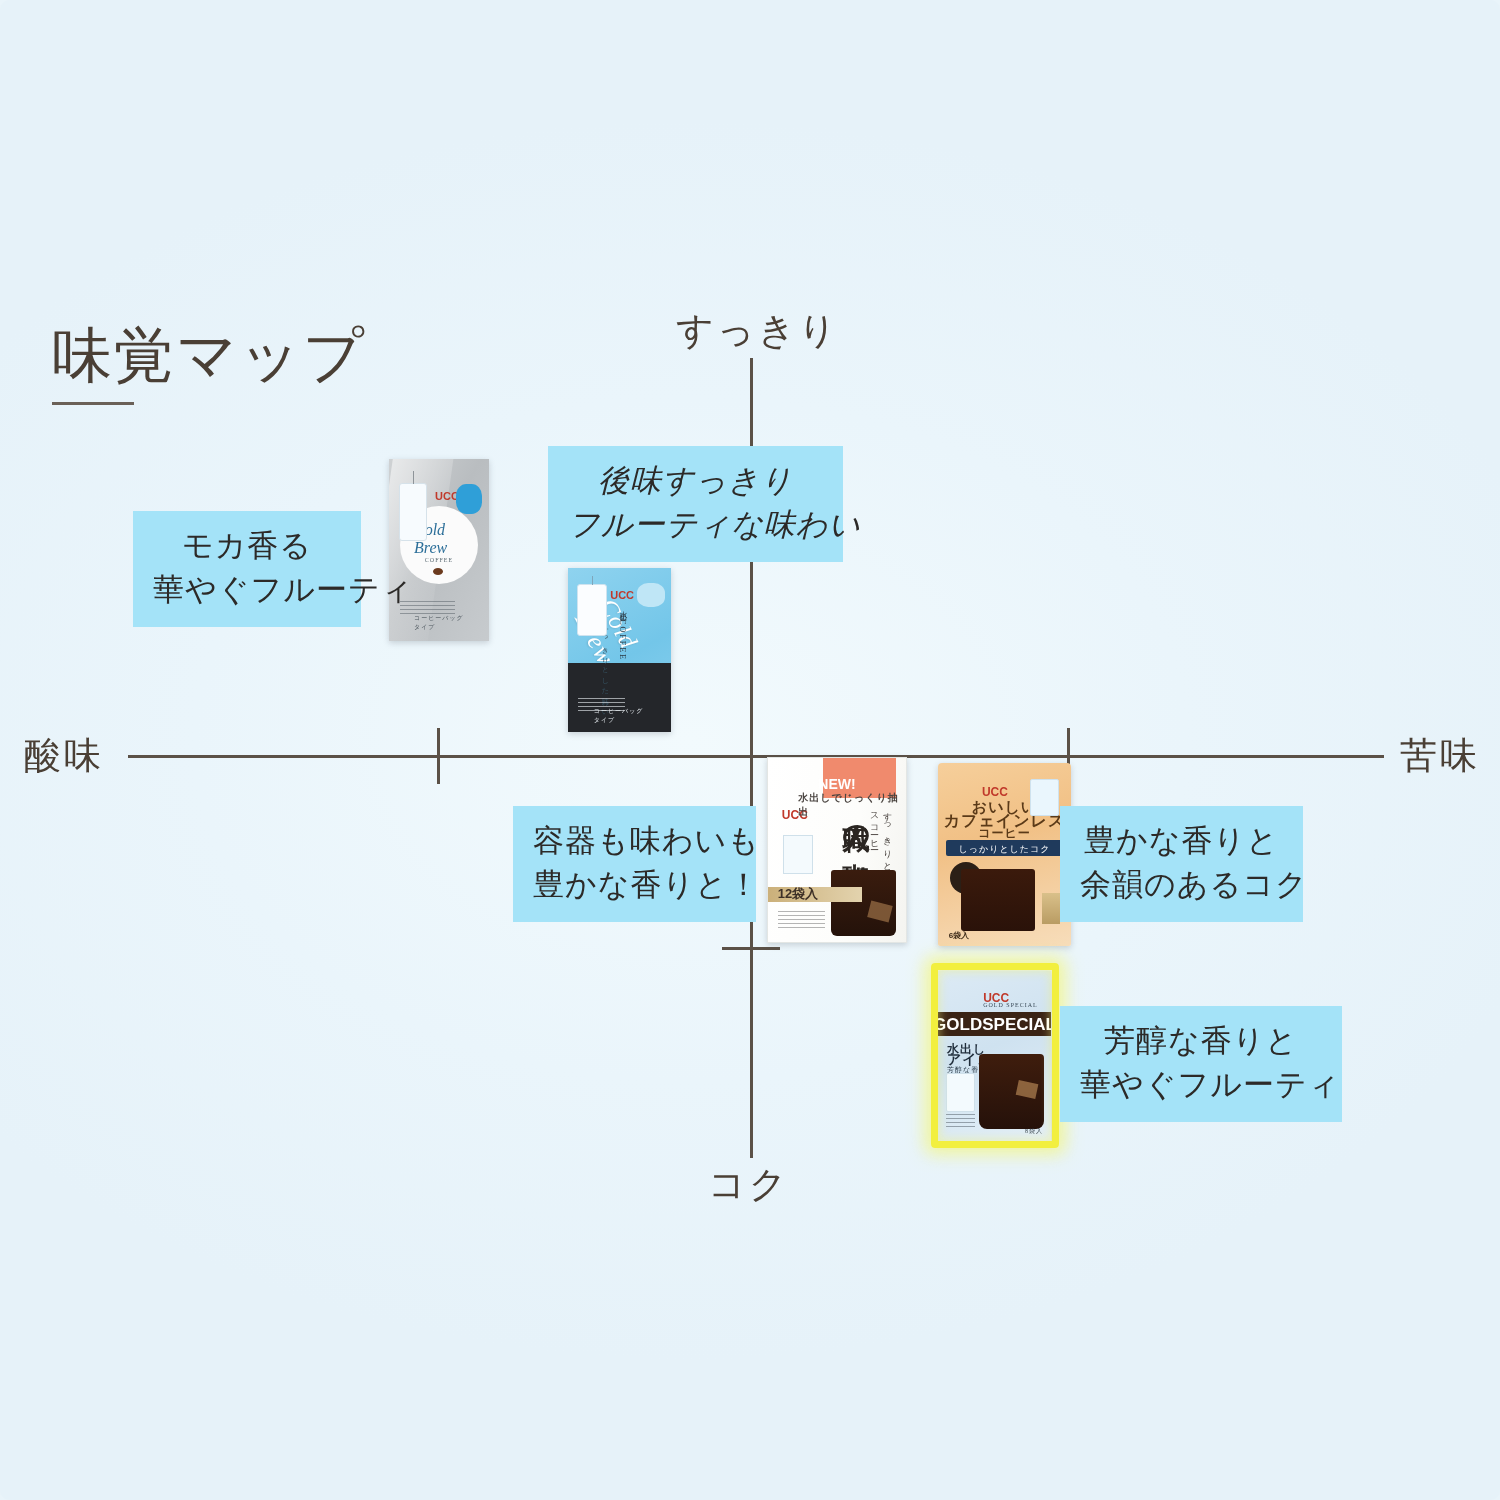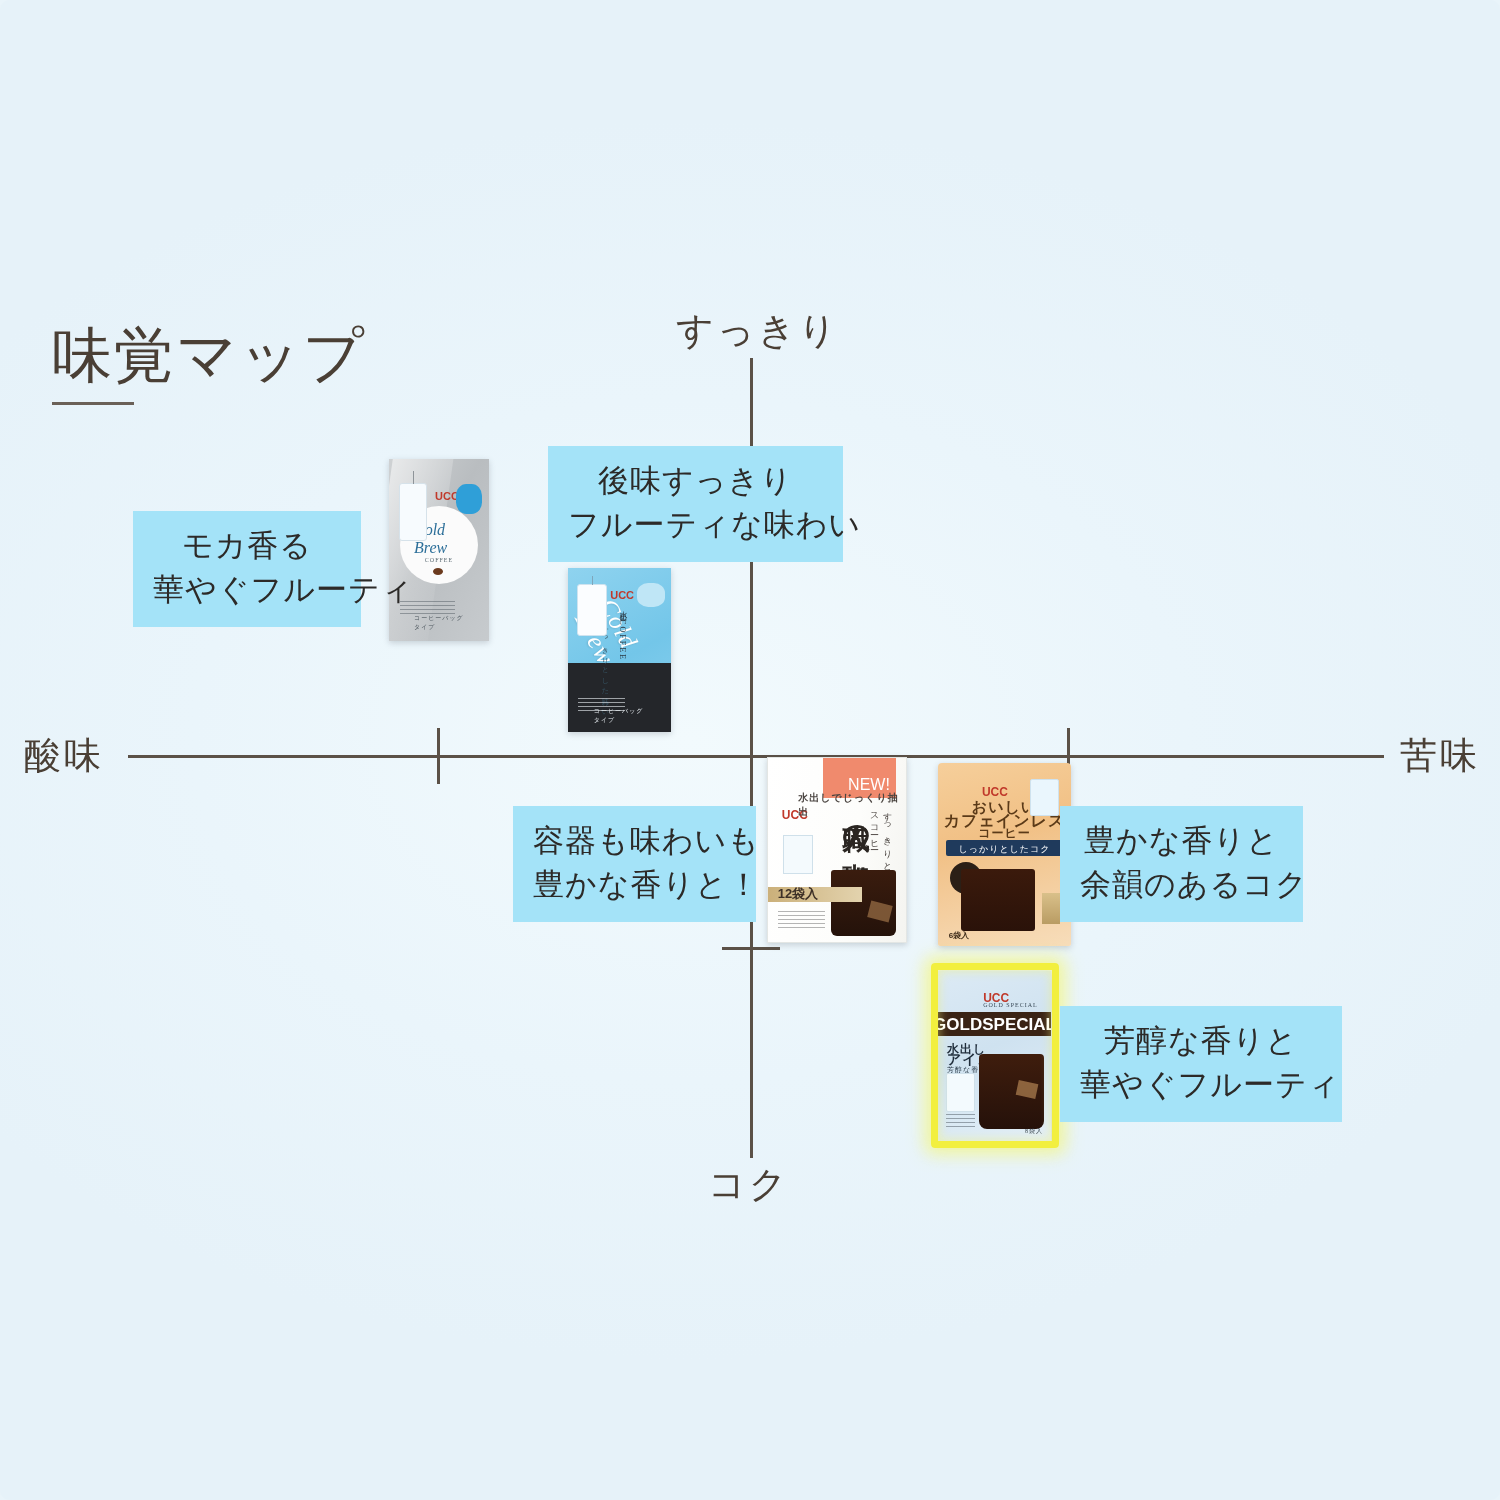--- a/index.html
+++ b/index.html
@@ -170,21 +170,21 @@
     background:#fbfdff; border:1px solid #cfe3ef; border-radius:3px;
   }
   .p2 .tag:after{ content:""; position:absolute; left:50%; top:-20%; width:1px; height:20%; background:#7fa6bb;}
   .p2 .lines { position:absolute; left:10%; bottom:13%; width:45%; height:8%;
     background: repeating-linear-gradient(to bottom, rgba(240,245,250,.6) 0 1px, transparent 1px 4px);}
   .p2 .foot  { position:absolute; left:50%; bottom:4%; transform:translateX(-50%); font-size:6px; color:#e6ecf0; letter-spacing:1px;}
 
   
   .p3 { background: linear-gradient(100deg,#ffffff 0%, #fdfdfb 60%, #f4f4f0 100%); border:1px solid #e3e6e4;}
   .p3 .newband { position:absolute; left:40%; right:7%; top:0; height:22%; background:#f08a6d; }
-  .p3 .newtxt  { position:absolute; left:50%; top:10%; transform:translateX(-50%); font-size:16px; font-weight:normal; color:#fff; font-family:"Liberation Sans",sans-serif;margin-left:32px;}
+  .p3 .newtxt  { position:absolute; left:50%; top:10%; transform:translateX(-50%); font-size:14px; font-weight:bold; color:#fff; font-family:"Liberation Sans",sans-serif;}
   .p3 .brand   { position:absolute; left:10%; top:27%; font-size:12px; color:#c0392b; font-weight:bold; font-family:"Liberation Sans",sans-serif;}
   .p3 .bigtitle{ position:absolute; right:23%; top:24%; writing-mode:vertical-rl; font-size:27px; color:#2b2622; letter-spacing:3px; font-weight:600;}
   .p3 .sidetxt { position:absolute; right:9%; top:26%; writing-mode:vertical-rl; font-size:9px; color:#4a4440; letter-spacing:2px;}
   .p3 .sidetxt2{ position:absolute; left:22%; top:18%; font-size:10px; color:#4a4440; letter-spacing:1px;font-weight:bold;}
   .p3 .glass   { position:absolute; right:7%; bottom:3%; width:47%; height:36%; background:linear-gradient(#3a1c0e,#24120a); border-radius:3px 3px 6px 6px;}
   .p3 .ice     { position:absolute; right:11%; bottom:12%; width:16%; height:9%; background:rgba(190,140,90,.55); transform:rotate(14deg);}
   .p3 .dripbag { position:absolute; left:11%; top:42%; width:20%; height:20%; background:#f4fafd; border:1px solid #cfe0ea;}
   .p3 .goldband{ position:absolute; left:0; bottom:22%; width:68%; height:8%; background:linear-gradient(90deg,#cbb07a,#e3d3ae);}
   .p3 .count   { position:absolute; left:7%; bottom:21%; font-size:13px; color:#3d3027; font-weight:bold; font-family:"Liberation Sans",sans-serif;}
   .p3 .lines   { position:absolute; left:7%; bottom:6%; width:34%; height:11%;
@@ -320,21 +320,21 @@
       <div class="foot">8袋入</div>
     </div>
   </div>
   <div class="highlight-ring" style="left:931px; top:963px; width:128px; height:185px;"></div>
 
   <div class="callout" style="left:119px; top:511px; width:228px;margin-left:14px;">
     <span>モカ香る</span>
     <span>華やぐフルーティ</span>
   </div>
 
-  <div class="callout" style="left:548px; top:446px; width:295px;">
+  <div class="callout" style="left:548px; top:446px; width:295px;font-style:italic;">
     <span>後味すっきり</span>
     <span>フルーティな味わい</span>
   </div>
 
   <div class="callout" style="left:513px; top:806px; width:243px;padding-left:20px;">
     <span>容器も味わいも</span>
     <span>豊かな香りと！</span>
   </div>
 
   <div class="callout" style="left:1060px; top:806px; width:243px;">

